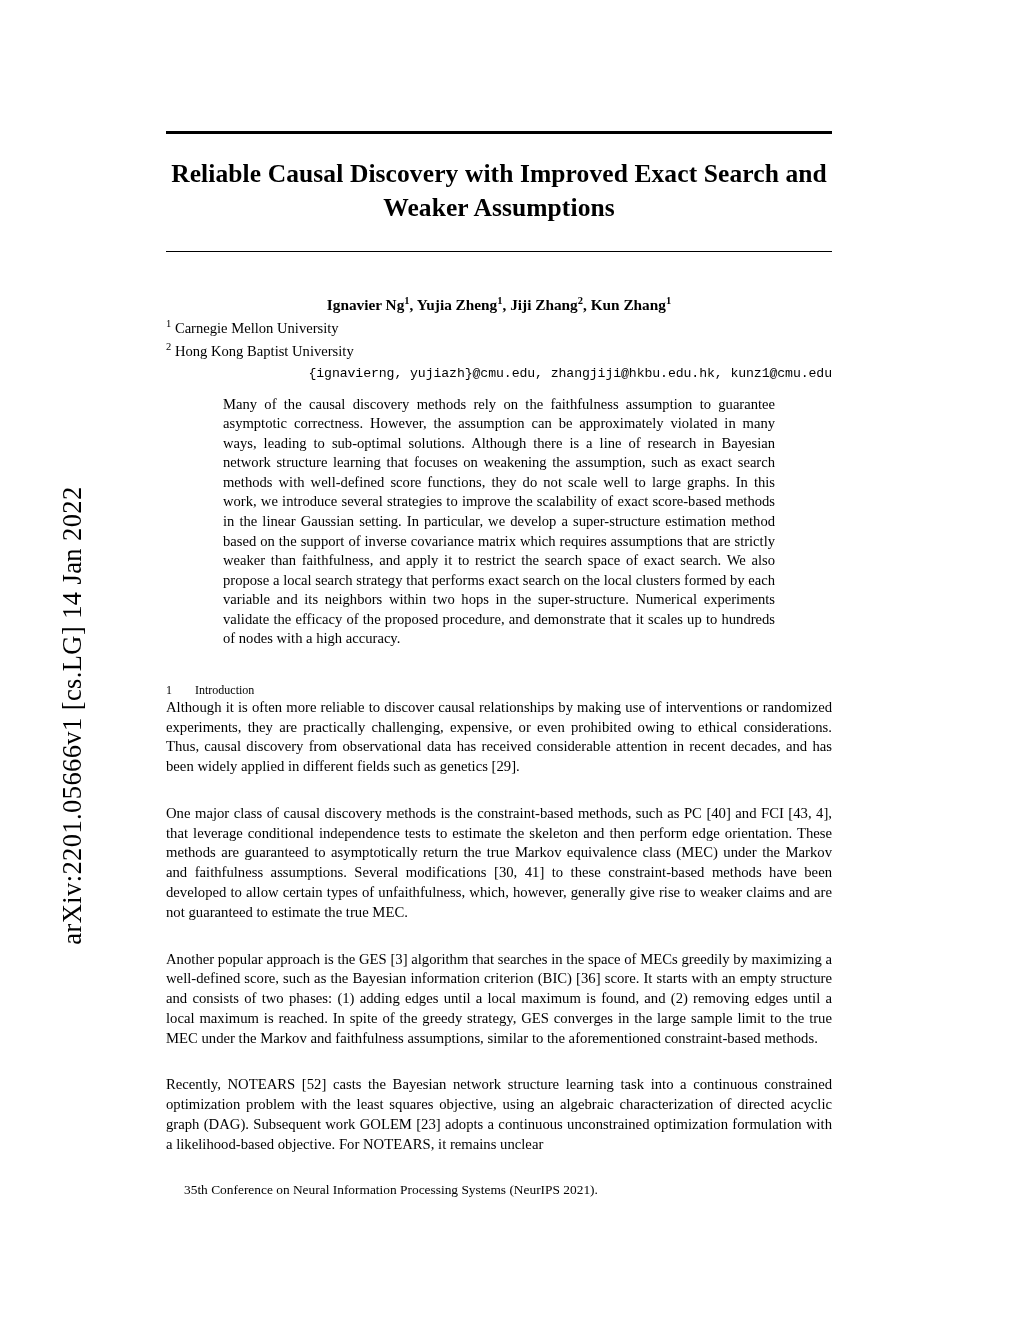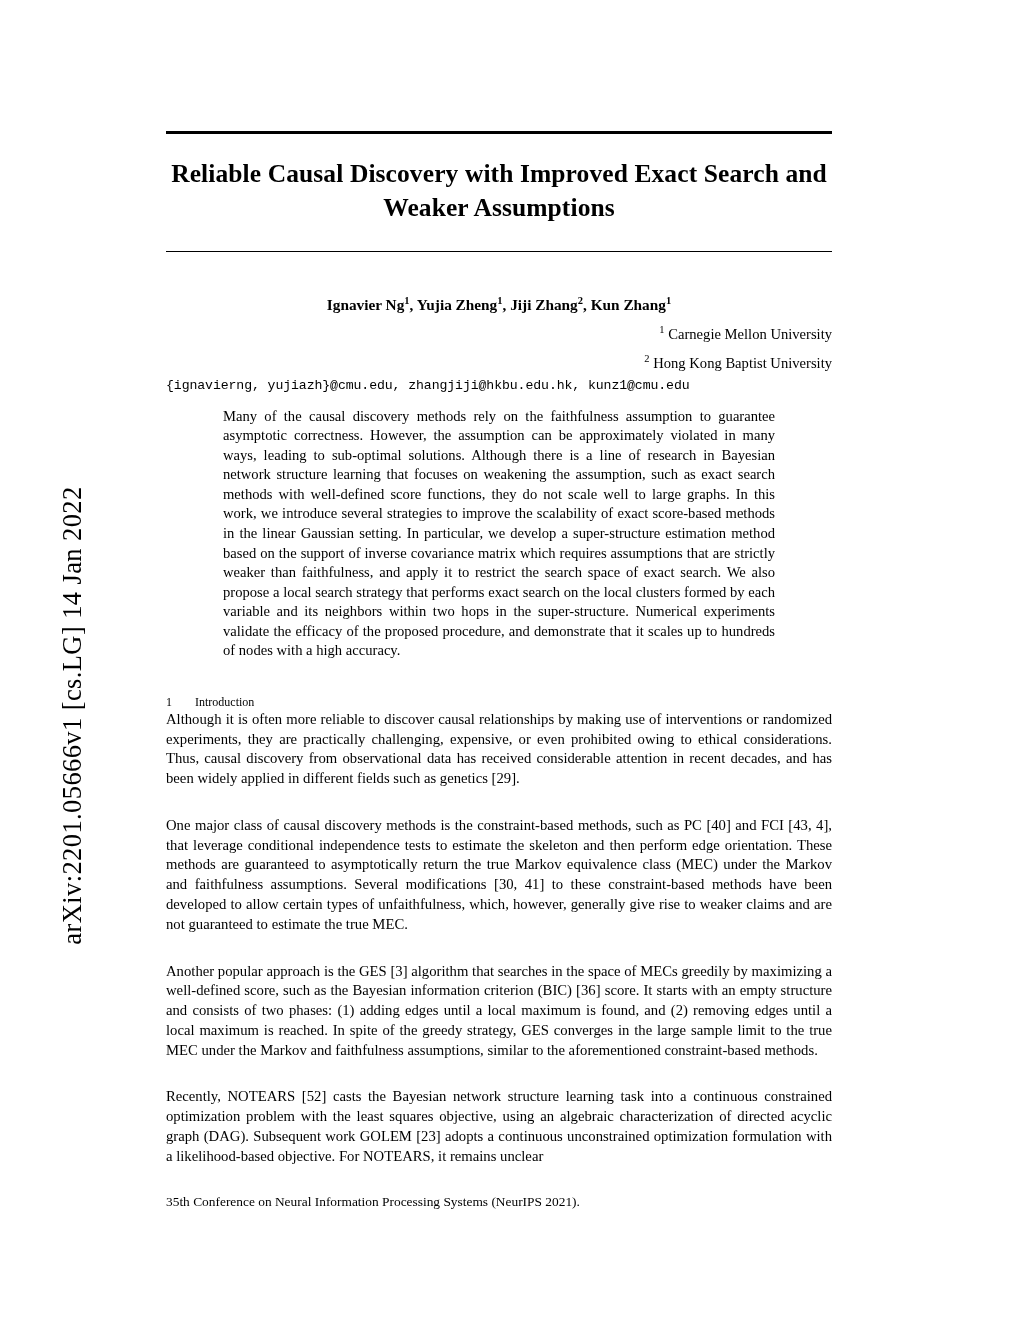--- a/index.html
+++ b/index.html
@@ -62,30 +62,30 @@
   }
   .authors {
     margin-top: 42px;
     text-align: center;
     font-size: 15.3px;
     font-weight: bold;
     line-height: 1.3;
   }
   .authors sup { font-weight: bold; font-size: 10.5px; }
   .affil {
-    text-align: right;
+    text-align: left;
     font-size: 14.6px;
     line-height: 1.38;
-    margin-top: 8px;
+    margin-top: 2px;
     font-weight: normal;
   }
   .affil sup { font-size: 10.5px; }
   .emails {
     margin-top: 5px;
-    text-align: left;
+    text-align: right;
     font-family: "Liberation Mono", monospace;
     font-size: 13.2px;
     letter-spacing: -0.1px;
   }
   .abstract-head {
     margin-top: 45px;
     text-align: center;
     font-size: 17px;
     font-weight: bold;
   }
@@ -108,20 +108,21 @@
     margin-top: 27px;
     font-size: 14.7px;
     line-height: 1.345;
     text-align: justify;
   }
   .para.first { margin-top: 0; }
   .footnote {
     margin-top: 27px;
     font-size: 13.4px;
     line-height: 1.3;
+    margin-left: 18px;
   }
 </style>
 </head>
 <body>
 
 <div class="page">
 
   <div class="arxiv-stamp">arXiv:2201.05666v1  [cs.LG]  14 Jan 2022</div>
 
   <div class="content">

